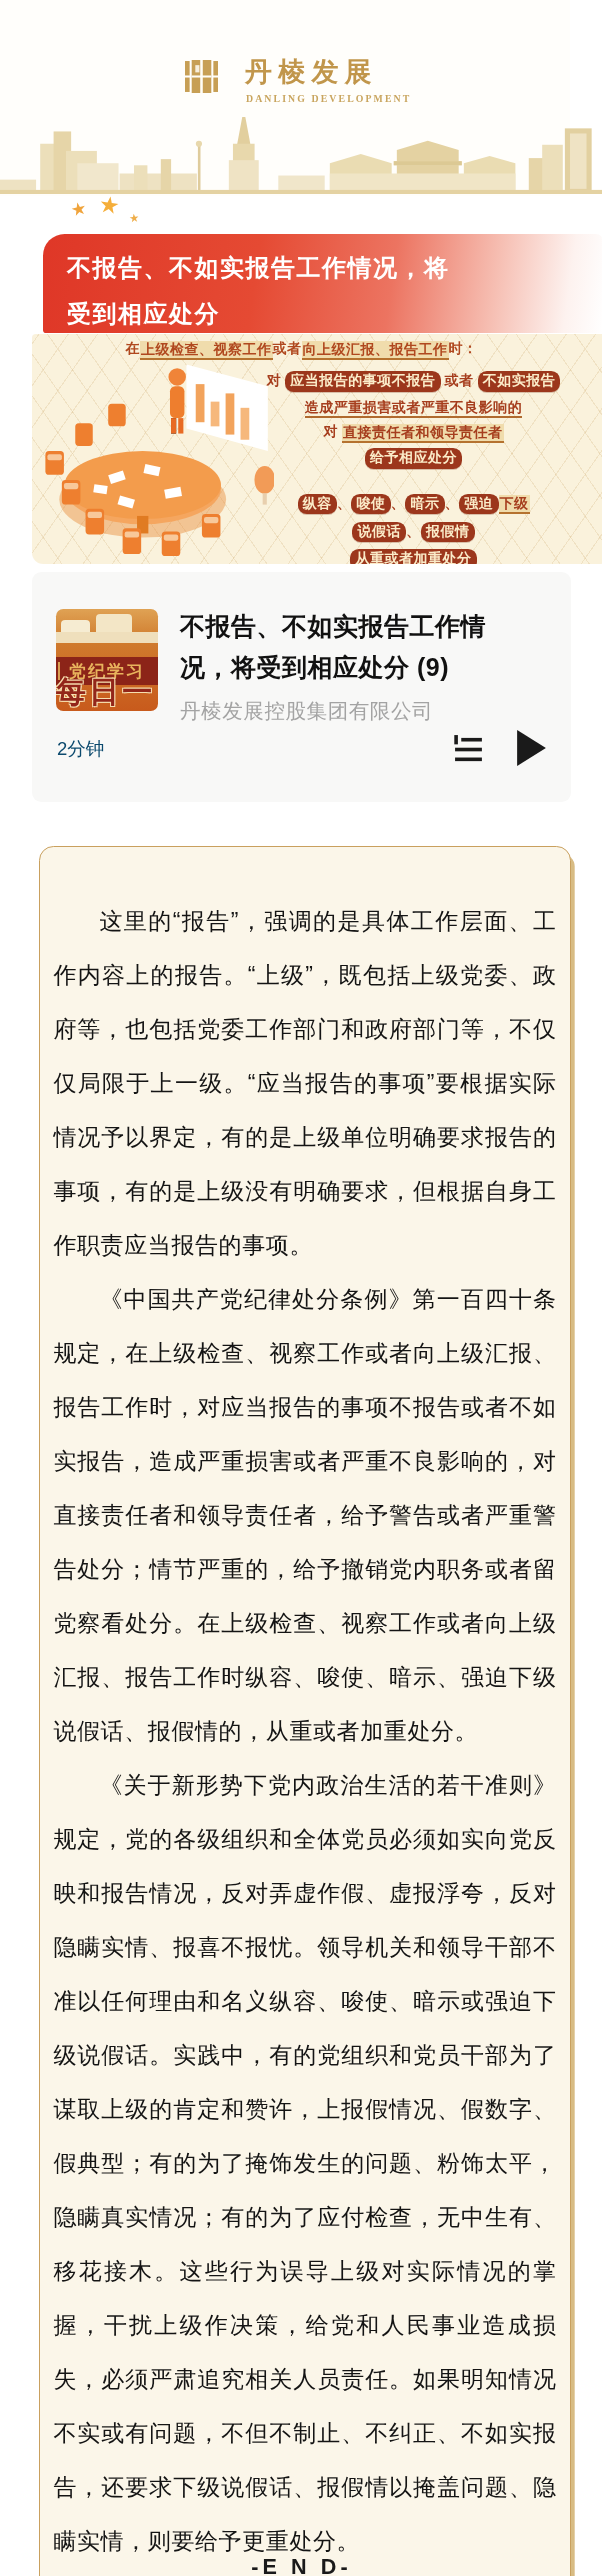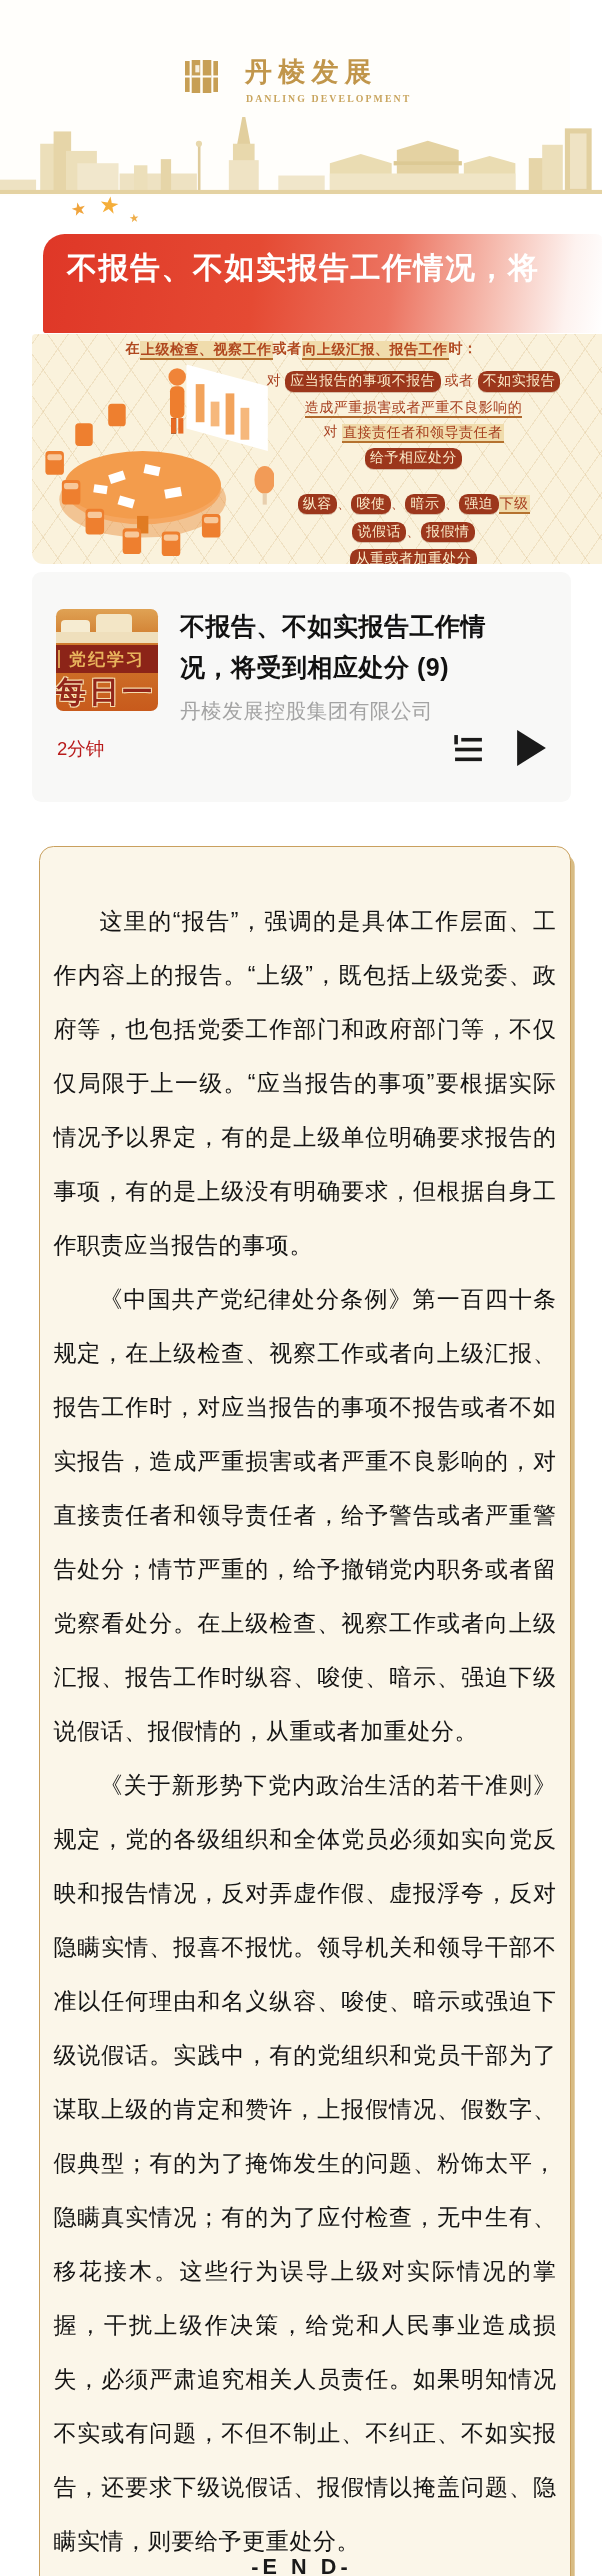--- a/index.html
+++ b/index.html
@@ -19,62 +19,62 @@
   .star{position:absolute;color:#f0a43c;line-height:1;}
   .star.s1{left:71px;top:201px;font-size:17.5px;transform:rotate(-12deg);}
   .star.s2{left:99px;top:194px;font-size:23px;color:#f5ae3a;transform:rotate(8deg);}
   .star.s3{left:129px;top:213px;font-size:11.3px;color:#efae4a;transform:rotate(-6deg);}
 
   
   .banner{position:absolute;left:43px;top:234px;width:560px;height:99px;
           border-radius:21.6px 7.2px 0 3.1px;
           background:linear-gradient(98deg,#df3727 0%,#e54a33 38%,#ec7461 62%,#f6beb2 80%,#fdf2ef 93%,#ffffff 100%);}
   .banner-text{position:absolute;left:24px;top:11.3px;color:#ffffff;font-weight:700;
-               font-size:30px;line-height:46px;letter-spacing:1.5px;white-space:nowrap;}
+               font-size:24px;line-height:46px;letter-spacing:1.5px;white-space:nowrap;}
 
   
   .infographic{position:absolute;left:32px;top:334px;width:539px;height:230px;
      border-radius:4.1px 4.1px 11.3px 11.3px;overflow:hidden;
      background:
        repeating-linear-gradient(55deg,rgba(203,166,106,.22) 0 1px,transparent 1px 24px),
        repeating-linear-gradient(-55deg,rgba(203,166,106,.22) 0 1px,transparent 1px 24px),
        #faf2dc; padding-left: 40px;}
   .info-lead{position:absolute;left:0;top:6.2px;width:539px;text-align:center;
              font-family:"Liberation Serif",serif;font-weight:700;font-size:14px;color:#b0481f;
              letter-spacing:0.5px;}
   .hl{background:#f0dcac;border-bottom:2.1px double #b5722f;padding:0.5px 1px 1.5px;}
   .info-col{position:absolute;left:232px;top:37px;width:299px;text-align:center;
-            font-family:"Liberation Serif",serif;font-weight:400;color:#a63e1e;}
+            font-family:"Liberation Serif",serif;font-weight:700;color:#a63e1e;}
   .irow{font-size:14px;letter-spacing:0.5px;line-height:17.5px;margin:0 0 7.2px;}
   .irow.gap{margin-top:25px;}
   .pill{display:inline-block;background:#9c371c;color:#fbecc9;border-radius:8.8px;
         padding:1px 5.2px 2.1px;box-shadow:0 1px 0 rgba(120,40,16,.25);}
   .dul{border-bottom:2.1px double #b06a2e;padding-bottom:1px;}
   .illus{position:absolute;left:0;top:15.5px;width:242px;height:215px;}
 
   
   .audio-card{position:absolute;left:32px;top:572px;width:539px;height:230px;
               background:#f8f8f7;border-radius:9.3px;}
   .thumb{position:absolute;left:24px;top:37px;width:102px;height:102px;border-radius:7.2px;
          overflow:hidden;background:linear-gradient(180deg,#dfa254 0%,#d07c2e 30%,#c85a1c 100%);}
   .thumb .tab1{position:absolute;left:5.2px;top:11.3px;width:29px;height:21.6px;background:#f6ecd2;border-radius:4.1px;}
   .thumb .tab2{position:absolute;left:40px;top:5.2px;width:36px;height:26px;background:#f3e6c6;border-radius:4.1px;}
   .thumb .shelf{position:absolute;left:0;top:23px;width:102px;height:11.3px;background:#efdfbc;}
-  .thumb .band{position:absolute;left:0;top:36px;width:102px;height:28px;background:#8c2418;
+  .thumb .band{position:absolute;left:0;top:48px;width:102px;height:28px;background:#8c2418;
                color:#e8b35c;font-weight:700;font-size:17px;letter-spacing:2.1px;
                display:flex;align-items:center;justify-content:center;}
   .thumb .band i{position:absolute;left:2.1px;top:5.2px;width:2.1px;height:17.5px;background:#d9a152;}
   .thumb .big{position:absolute;left:0;top:63px;width:102px;white-space:nowrap;
               font-weight:700;font-size:30px;letter-spacing:3.1px;color:#93261a;
               text-shadow:1px 1px 0 #f6dfb0,-1px -1px 0 #f6dfb0,1px -1px 0 #f6dfb0,-1px 1px 0 #f6dfb0;}
   .audio-title{position:absolute;left:148px;top:34px;width:340px;font-size:25px;line-height:41px;
                font-weight:700;color:#111111;letter-spacing:0.5px;}
   .audio-source{position:absolute;left:148px;top:125px;width:340px;font-size:20.6px;color:#a3a3a3;
                 letter-spacing:0.5px;white-space:nowrap;}
-  .audio-duration{position:absolute;left:25px;top:164px;font-size:18.5px;color:#b91c1c;}
+  .audio-duration{position:absolute;left:25px;top:164px;font-size:18.5px;color:#0c4a6e;}
   .icon-btn{position:absolute;cursor:pointer;}
   .icon-playlist{left:421px;top:161px;width:32px;height:32px;}
   .icon-play{left:482px;top:157px;width:33px;height:38px;}
 
   
   .content-box{position:absolute;left:39px;top:846px;width:532px;box-sizing:border-box;
                border:1.5px solid #c9a05e;border-radius:14.4px;background:#fbf6e9;
                box-shadow:5.2px 6.2px 0 -1.5px #d8bc84;
                padding:47px 13.4px 27px;}
   .content-box p{margin:0;text-indent:2em;text-align:justify;color:#141414;
@@ -135,20 +135,21 @@
     </svg>
   </div>
 
   <span class="star s1">★</span>
   <span class="star s2">★</span>
   <span class="star s3">★</span>
 
   <div class="banner">
     <div class="banner-text">
       <div>不报告、不如实报告工作情况，将</div>
+      <div>受到相应处分</div>
     </div>
   </div>
 
   <div class="infographic">
     <div class="info-lead">
       <span>在</span><span class="hl">上级检查、视察工作</span><span>或者</span><span class="hl">向上级汇报、报告工作</span><span>时：</span>
     </div>
 
     <svg class="illus" viewBox="0 0 470 417">
       <polygon points="300,28 458,70 458,196 300,152" fill="#ffffff"></polygon>

